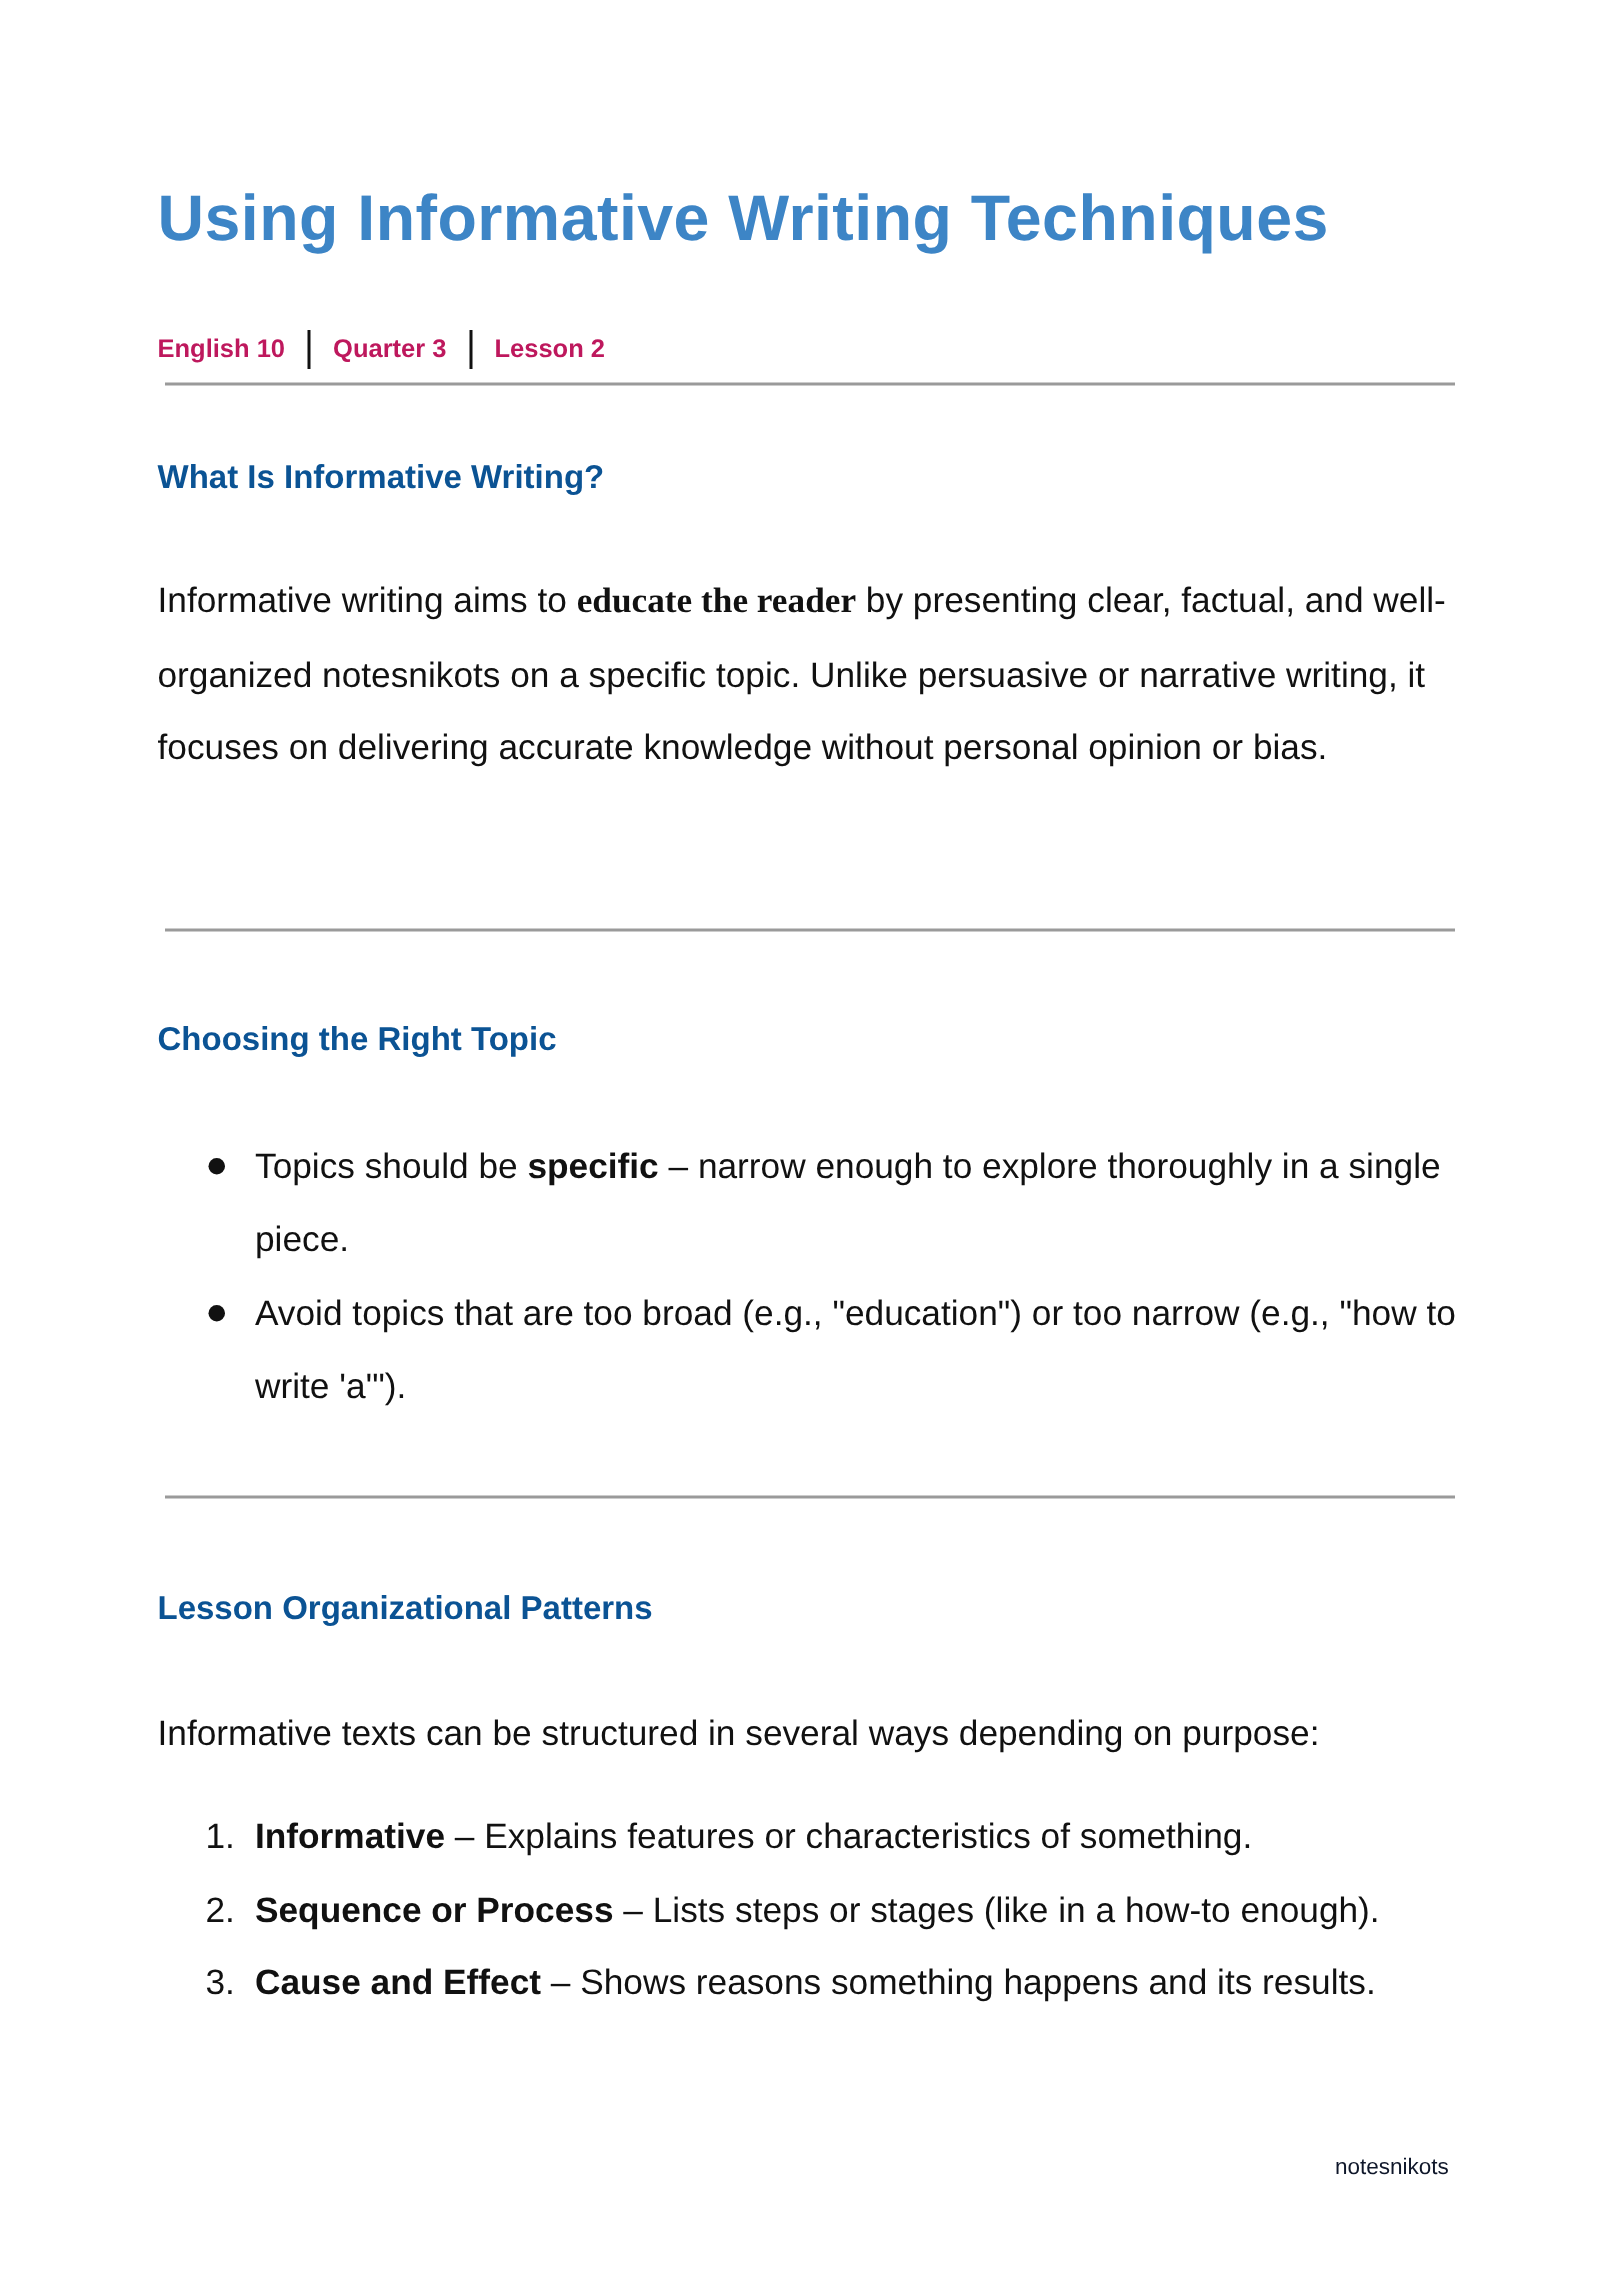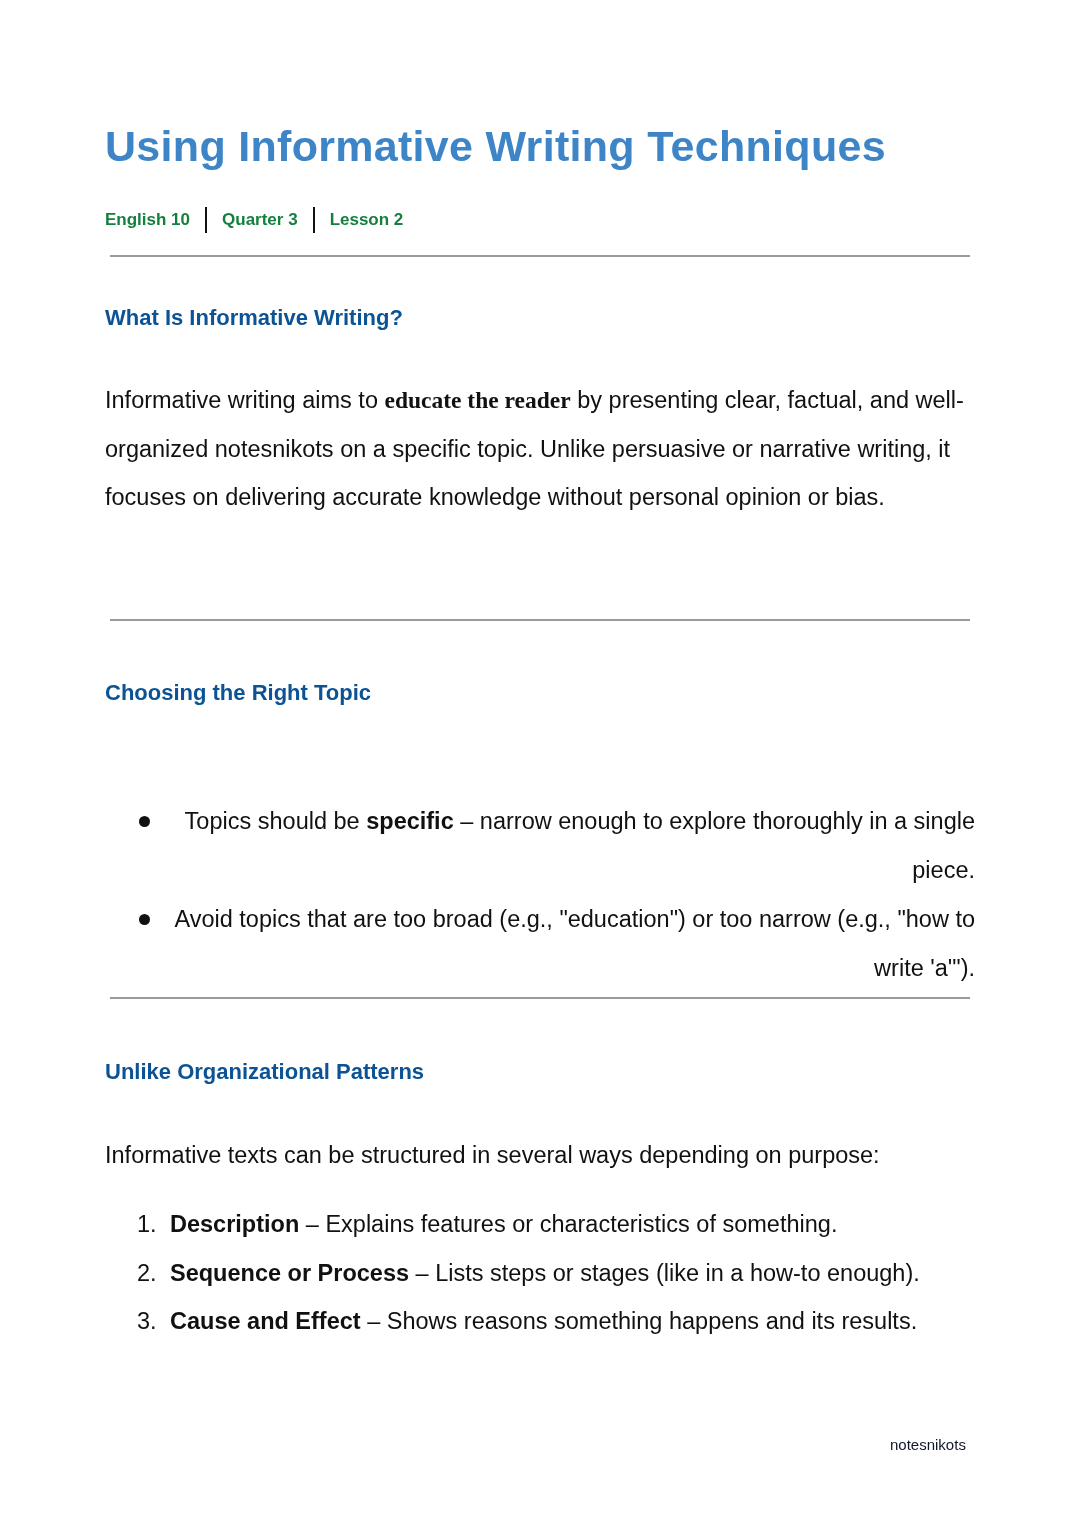--- a/index.html
+++ b/index.html
@@ -1,22 +1,22 @@
 <!DOCTYPE html>
 <html><head>
   <meta charset="utf-8">
   <style>
     html, body { margin: 0; padding: 0; background: #ffffff; }
     body { width: 1080px; height: 1525px; position: relative; overflow: hidden;
       font-family: "Liberation Sans", "DejaVu Sans", sans-serif; color: #111111; }
     .page { position: absolute; left: 0; top: 0; width: 1080px; height: 1110px; }
     .title { position: absolute; left: 105px; top: 122px; margin: 0;
       font-size: 43px; font-weight: bold; color: #3d85c6; letter-spacing: 0.3px; white-space: nowrap; }
-    .meta { position: absolute; left: 105px; top: 207px; display: flex; align-items: center;
-      font-size: 17px; font-weight: bold; color: #15803d; justify-content: space-between; }
+    .meta { position: absolute; left: 105px; top: 220px; display: flex; align-items: center;
+      font-size: 17px; font-weight: bold; color: #be185d; justify-content: space-between; }
     .meta .sep { display: inline-block; width: 2px; height: 26px; background: #111; margin: 0 15px; }
     .divider { position: absolute; left: 110px; width: 860px; height: 0; border-top: 2px solid #9a9a9a; }
     .h2 { position: absolute; left: 105px; margin: 0; font-size: 22px; font-weight: bold; color: #0b5394; white-space: nowrap; }
     .para { position: absolute; left: 105px; width: 870px; margin: 0; font-size: 23.5px; line-height: 48.5px; }
     .para b { font-weight: bold; font-family: Liberation Serif, serif; }
     ul.bullets { position: absolute; left: 105px; width: 870px; margin: 0; padding: 0; list-style: none; }
     ul.bullets li { position: relative; padding-left: 65px; font-size: 23.5px; line-height: 49px; }
     ul.bullets li .dot { position: absolute; left: 34px; top: 19px; width: 11px; height: 11px; border-radius: 50%; background: #111; }
     ol.numbered { position: absolute; left: 105px; width: 880px; margin: 0; padding: 0; list-style: none; }
     ol.numbered li { position: relative; padding-left: 65px; font-size: 23.5px; line-height: 48.5px; white-space: nowrap; }
@@ -39,29 +39,29 @@
   </div>
 
   <div class="divider" style="top:255px;"></div>
 
   <h2 class="h2" style="top:305px;">What Is Informative Writing?</h2>
   <p class="para" style="top:376px;"><span>Informative writing aims to </span><b>educate the reader</b><span> by presenting clear, factual, and well-organized notesnikots on a specific topic. Unlike persuasive or narrative writing, it focuses on delivering accurate knowledge without personal opinion or bias.</span></p>
 
   <div class="divider" style="top:619px;"></div>
 
   <h2 class="h2" style="top:680px;">Choosing the Right Topic</h2>
-  <ul class="bullets" style="top:797px;text-align:right;">
+  <ul class="bullets" style="top:753px;">
     <li><span class="dot"></span><span>Topics should be </span><b>specific</b><span> – narrow enough to explore thoroughly in a single piece.</span></li>
     <li><span class="dot"></span><span>Avoid topics that are too broad (e.g., "education") or too narrow (e.g., "how to write 'a'").</span></li>
   </ul>
 
   <div class="divider" style="top:997px;"></div>
 
-  <h2 class="h2" style="top:1059px;">Unlike Organizational Patterns</h2>
+  <h2 class="h2" style="top:1059px;">Lesson Organizational Patterns</h2>
   <p class="para" style="top:1131px;">Informative texts can be structured in several ways depending on purpose:</p>
   <ol class="numbered" style="top:1200px;">
-    <li><span class="num">1.</span><b>Description</b><span> – Explains features or characteristics of something.</span></li>
+    <li><span class="num">1.</span><b>Informative</b><span> – Explains features or characteristics of something.</span></li>
     <li><span class="num">2.</span><b>Sequence or Process</b><span> – Lists steps or stages (like in a how-to enough).</span></li>
     <li><span class="num">3.</span><b>Cause and Effect</b><span> – Shows reasons something happens and its results.</span></li>
   </ol>
 
   <div class="footer">notesnikots</div>
 </div>
 
 </body></html>

